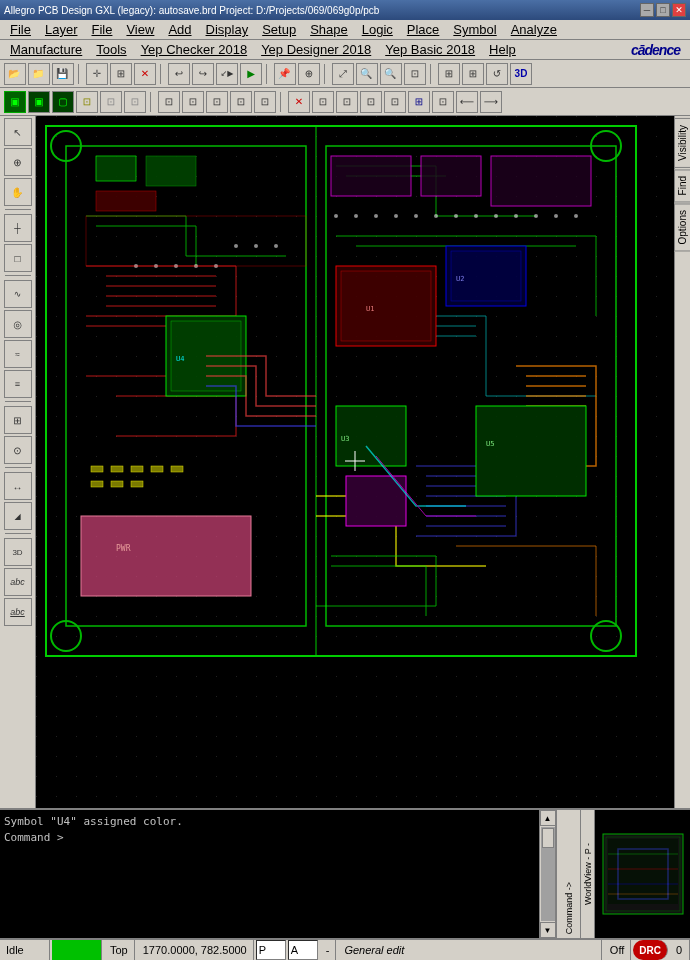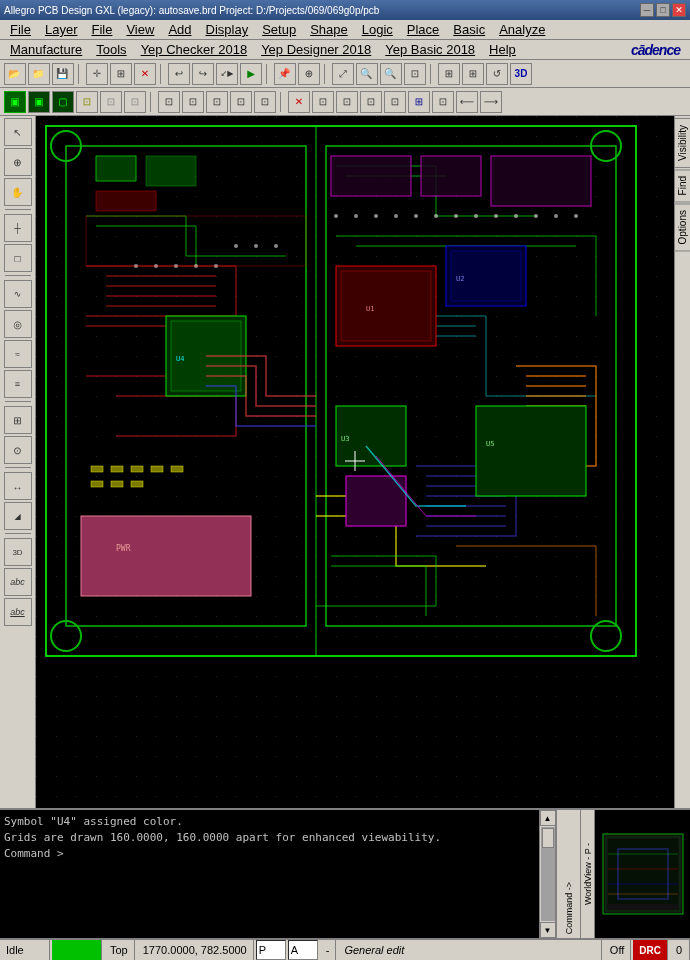--- a/index.html
+++ b/index.html
@@ -235,21 +235,21 @@
       padding: 2px 6px;
       height: 100%;
       display: flex;
       align-items: center;
       border-right: 1px solid #808080;
       white-space: nowrap;
       font-size: 11px;
     }
     .sb-item.idle { min-width: 50px; }
     .sb-green { background: #00c000; color: #000; width: 50px; }
-    .sb-red { background: #c00000; color: white; }
+    .sb-red { background: #c00000; color: white; border-radius: 10px; }
     .sb-input { background: white; border: 1px inset #808080; min-width: 30px; }
   </style>
 </head>
 <body>
 
 <div id="titlebar">
   <span style="font-size:10px;">Allegro PCB Design GXL (legacy): autosave.brd  Project: D:/Projects/069/069g0p/pcb</span>
   <div class="winbtns">
     <div class="tbtn winbtn">─</div>
     <div class="tbtn winbtn">□</div>
@@ -261,21 +261,21 @@
   <span class="menu-item">File</span>
   <span class="menu-item">Layer</span>
   <span class="menu-item">File</span>
   <span class="menu-item">View</span>
   <span class="menu-item">Add</span>
   <span class="menu-item">Display</span>
   <span class="menu-item">Setup</span>
   <span class="menu-item">Shape</span>
   <span class="menu-item">Logic</span>
   <span class="menu-item">Place</span>
-  <span class="menu-item">Basic</span>
+  <span class="menu-item">Symbol</span>
   <span class="menu-item">Analyze</span>
 </div>
 
 <div id="menubar2">
   <div class="left">
     <span class="menu-item">Manufacture</span>
     <span class="menu-item">Tools</span>
     <span class="menu-item">Yep Checker 2018</span>
     <span class="menu-item">Yep Designer 2018</span>
     <span class="menu-item">Yep Basic 2018</span>
@@ -549,21 +549,20 @@
     <div class="right-tab">Find</div>
     <div class="right-tab">Options</div>
   </div>
 
 </div>
 
 <div id="console-area">
 
   <div id="console-left">
     <div style="color:#c0c0c0;font-size:11px;line-height:16px;">Symbol "U4" assigned color.</div>
-    <div style="color:#c0c0c0;font-size:11px;line-height:16px;">Grids are drawn 160.0000, 160.0000 apart for enhanced viewability.</div>
     <div style="color:#c0c0c0;font-size:11px;line-height:16px;">Command &gt;</div>
   </div>
 
   <div id="console-scroll">
     <div class="scroll-btn">▲</div>
     <div class="scroll-track">
       <div class="scroll-thumb"></div>
     </div>
     <div class="scroll-btn">▼</div>
   </div>

